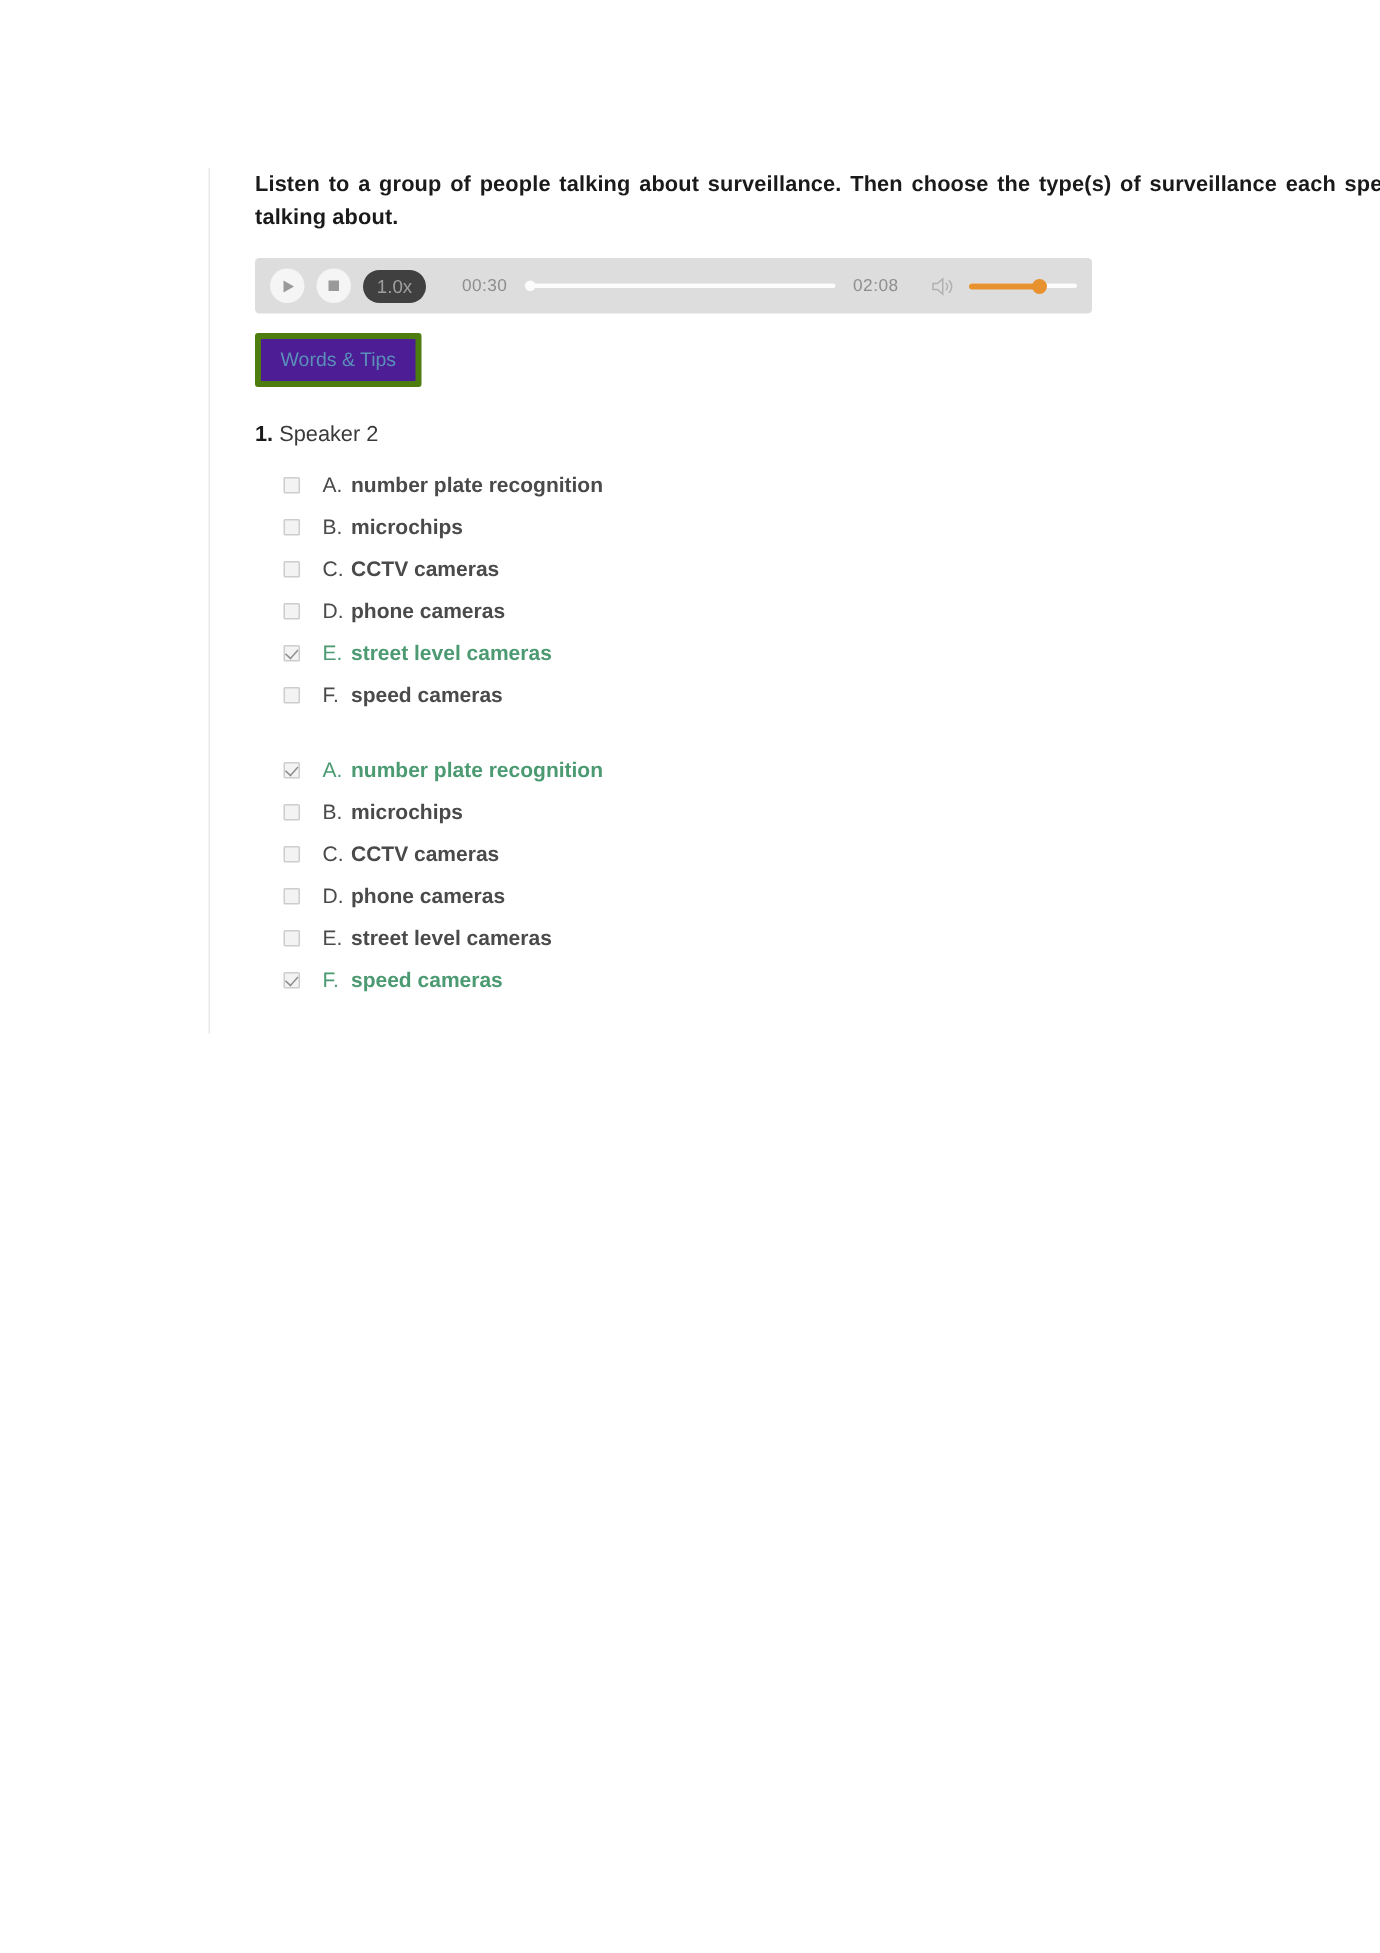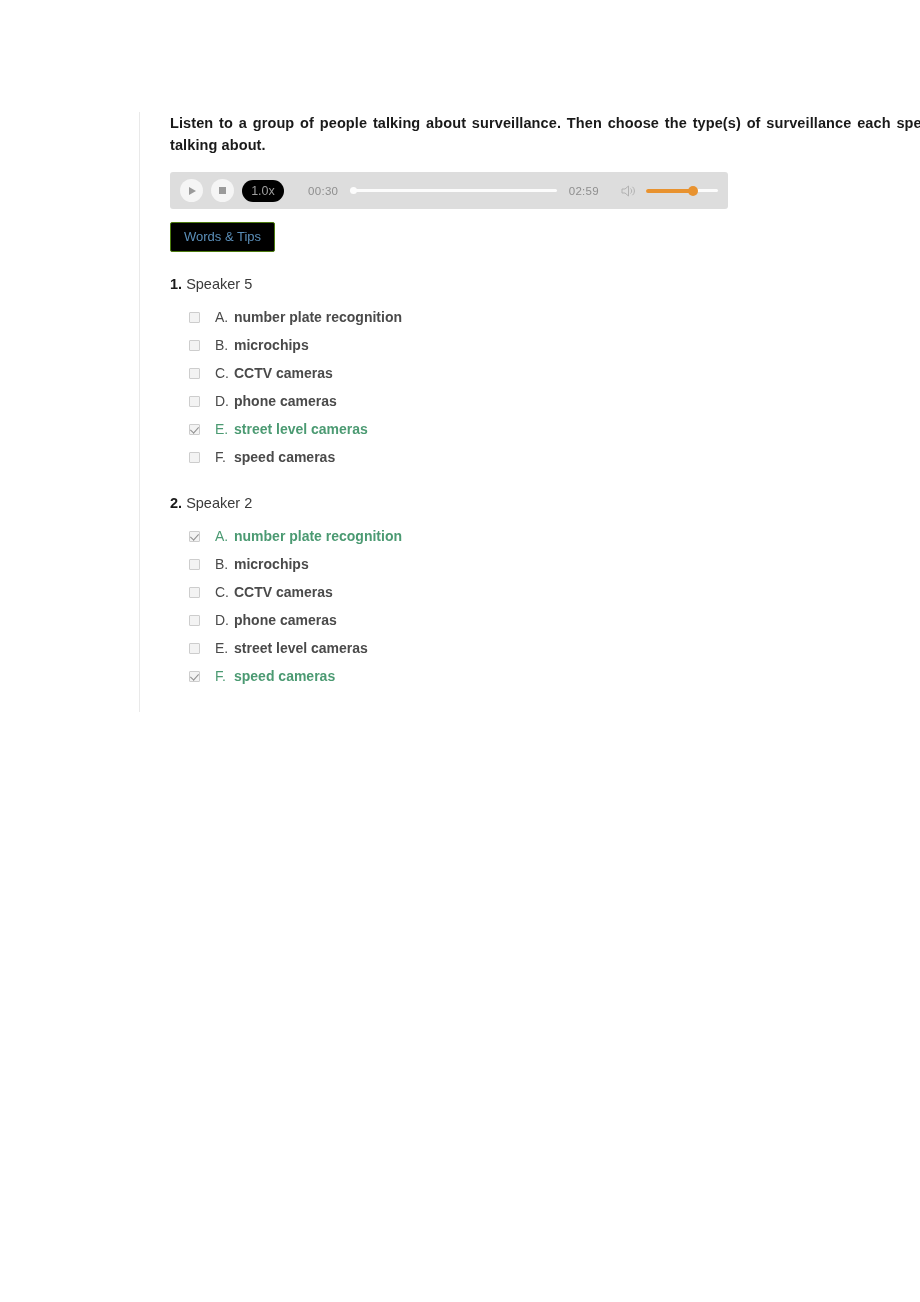--- a/index.html
+++ b/index.html
@@ -69,21 +69,21 @@
     margin-left: 2px;
   }
   .stop-sq {
     width: 7px; height: 7px;
     background: #9a9a9a;
   }
   .speed-pill {
     height: 22px;
     min-width: 42px;
     border-radius: 11px;
-    background: #000000;
+    background: #404040;
     color: #9e9e9e;
     font-size: 12.5px;
     display: flex;
     align-items: center;
     justify-content: center;
     flex: none;
     margin-right: 24px;
     padding: 6px 6px;
     box-sizing: border-box;
   }
@@ -150,23 +150,23 @@
     position: absolute;
     left: 42px;
     width: 10px; height: 10px;
     border-radius: 50%;
     background: #e8922f;
   }
 
   
   .words-tips {
     display: inline-block;
-    border: 1px solid #4d7c0f;
+    border: 4px solid #4d7c0f;
     color: #5b8fb9;
-    background: #000000;
+    background: #4c1d95;
     font-size: 13px;
     padding: 6px 13px 7px 13px;
     border-radius: 2px;
     margin-bottom: 22px;
     line-height: 15px;
   }
 
   
   .question { margin-bottom: 22px; }
   .q-head {
@@ -231,21 +231,21 @@
     </div>
     <div class="speed-pill">1.0x</div>
 
     <div class="time">00:30</div>
 
     <div class="progress-wrap">
       <div class="progress-track"></div>
       <div class="progress-knob"></div>
     </div>
 
-    <div class="time">02:59</div>
+    <div class="time">02:08</div>
 
     <div class="vol-group">
       <svg class="vol-icon" viewBox="0 0 16 14">
         <path d="M1 5 H4 L7.5 2 V12 L4 9 H1 Z" fill="none" stroke="#8e8e8e" stroke-width="1"></path>
         <path d="M9.5 4.5 A3.2 3.2 0 0 1 9.5 9.5" fill="none" stroke="#8e8e8e" stroke-width="1"></path>
         <path d="M11.5 2.8 A5.5 5.5 0 0 1 11.5 11.2" fill="none" stroke="#8e8e8e" stroke-width="1"></path>
       </svg>
       <div class="vol-slider">
         <div class="vol-track"></div>
         <div class="vol-fill"></div>
@@ -253,21 +253,21 @@
       </div>
     </div>
   </div>
 
   <div class="words-tips">Words &amp; Tips</div>
 
   
   <div class="question">
     <div class="q-head">
       <span class="q-num">1.</span>
-      <span>Speaker 5</span>
+      <span>Speaker 2</span>
     </div>
     <div class="options">
       <div class="option">
         <span class="cbox"></span>
         <span class="opt-letter">A.</span>
         <span class="opt-text">number plate recognition</span>
       </div>
       <div class="option">
         <span class="cbox"></span>
         <span class="opt-letter">B.</span>
@@ -291,24 +291,20 @@
       <div class="option">
         <span class="cbox"></span>
         <span class="opt-letter">F.</span>
         <span class="opt-text">speed cameras</span>
       </div>
     </div>
   </div>
 
   
   <div class="question">
-    <div class="q-head">
-      <span class="q-num">2.</span>
-      <span>Speaker 2</span>
-    </div>
     <div class="options">
       <div class="option selected">
         <span class="cbox checked"></span>
         <span class="opt-letter">A.</span>
         <span class="opt-text">number plate recognition</span>
       </div>
       <div class="option">
         <span class="cbox"></span>
         <span class="opt-letter">B.</span>
         <span class="opt-text">microchips</span>

